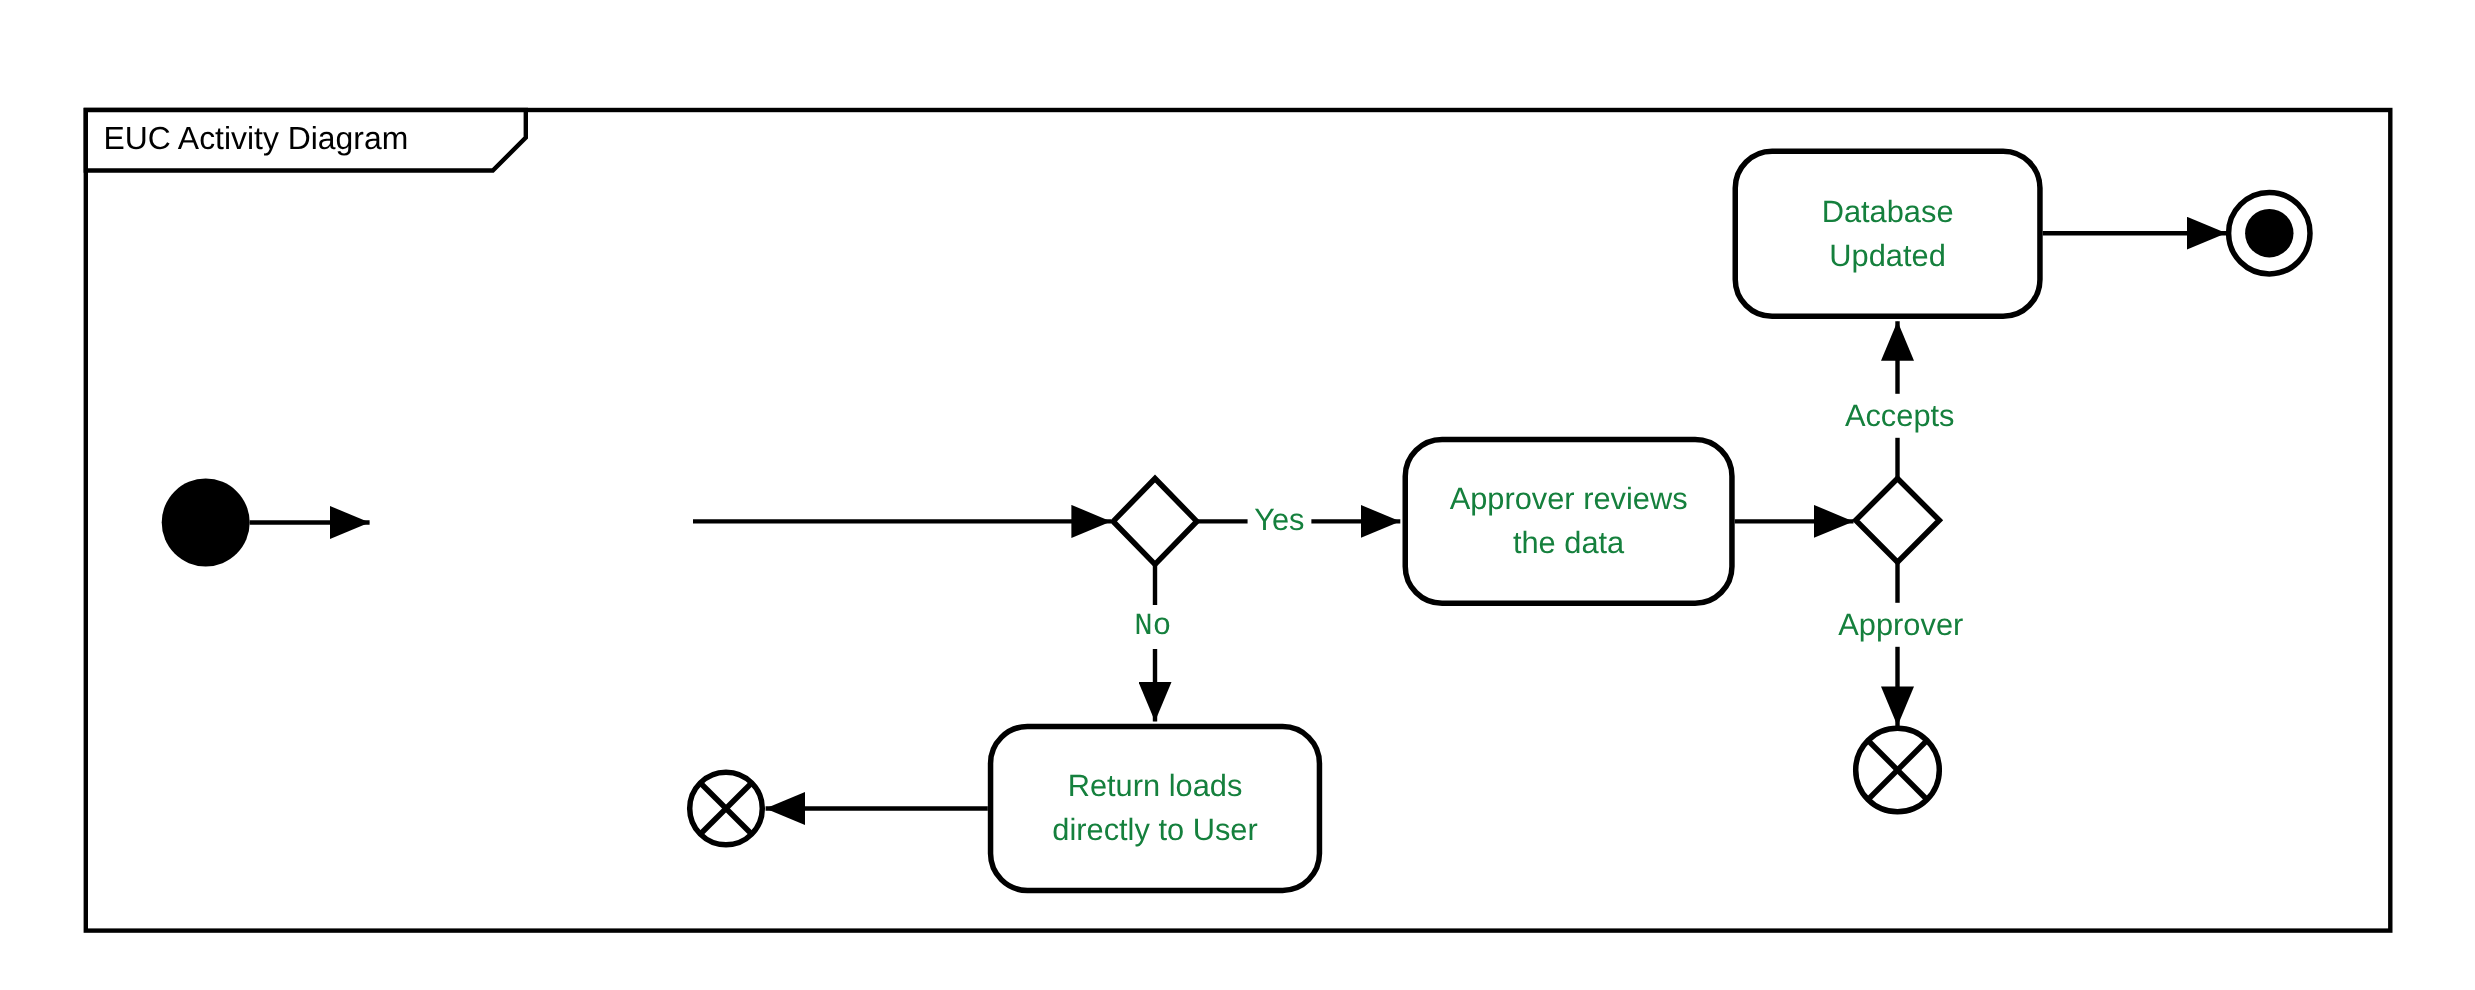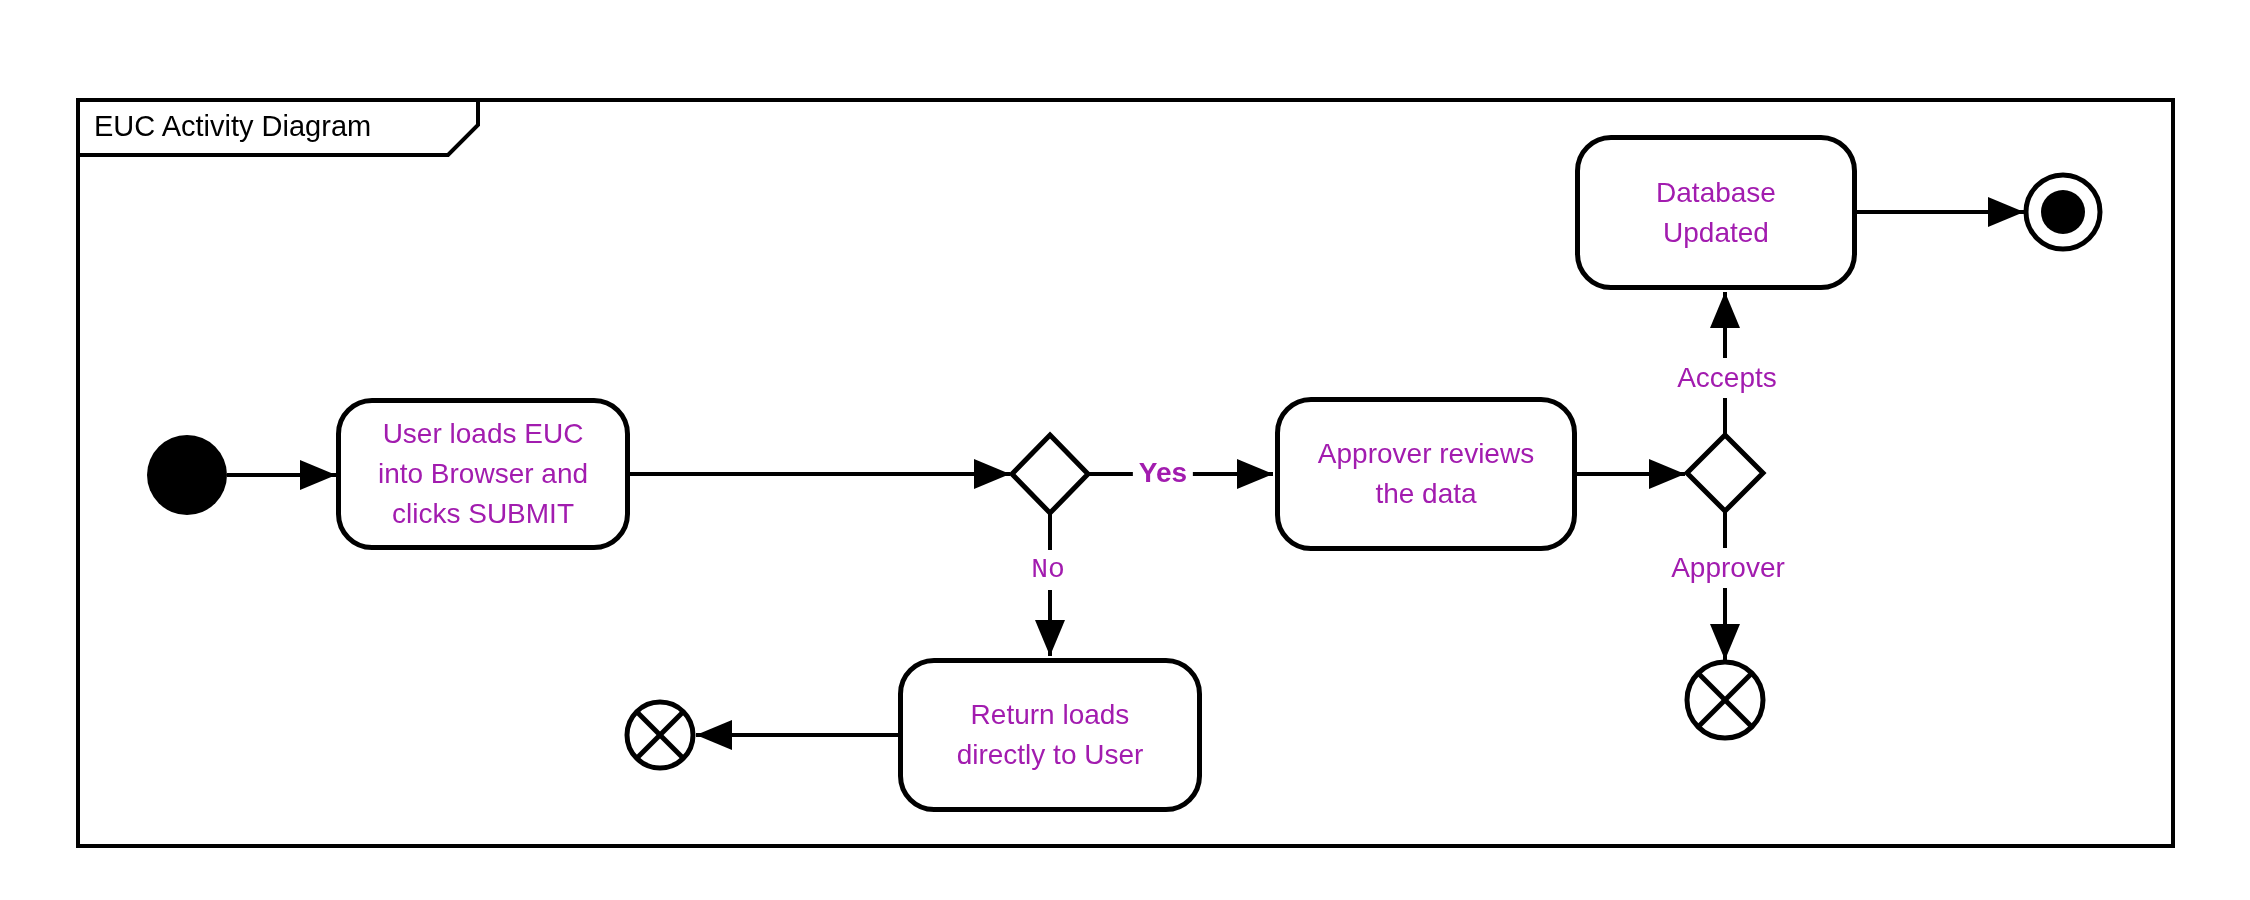--- a/index.html
+++ b/index.html
@@ -39,36 +39,36 @@
     background:#ffffff;
     display:flex;
     align-items:center;
     justify-content:center;
     text-align:center;
   }
   .activity .node-label,
   .edge-label{
     font-size:28px;
     line-height:40px;
-    color:#a21caf;
+    color:#15803d;
     white-space:pre-line;
     text-align:center;
   }
   .edge-label{
     position:absolute;
     transform:translate(-50%,-50%);
     background:#ffffff;
     padding:0 6px;
   }
   .act1{ left:336px; top:373px; width:294px; height:152px; }
   .act2{ left:1275px; top:372px; width:302px; height:154px; }
   .act3{ left:1575px; top:110px; width:282px; height:155px; }
   .act4{ left:898px;  top:633px; width:304px; height:154px; }
   .lbl-dq{ left:780px;  top:446px; }
-  .lbl-yes{ left:1163px; top:448px;font-weight:bold; }
+  .lbl-yes{ left:1163px; top:448px; }
   .lbl-no{ left:1048px; top:545px;font-family:Liberation Mono, monospace; }
   .lbl-accepts{ left:1727px; top:353px; }
   .lbl-rejects{ left:1728px; top:543px; }
 </style>
 </head>
 <body>
 
 <div class="stage">
 
   <svg width="2250" height="900" viewBox="0 0 2250 900">
@@ -110,25 +110,20 @@
 
     <g>
       <circle cx="1725" cy="675" r="38" fill="#ffffff" stroke="#000" stroke-width="5"></circle>
       <line x1="1698" y1="648" x2="1752" y2="702" stroke="#000" stroke-width="5"></line>
       <line x1="1698" y1="702" x2="1752" y2="648" stroke="#000" stroke-width="5"></line>
     </g>
   </svg>
 
   <div class="frame-title">EUC Activity Diagram</div>
 
-  <div class="activity act1">
-    <div class="node-label">User loads EUC
-into Browser and
-clicks SUBMIT</div>
-  </div>
   <div class="activity act2">
     <div class="node-label">Approver reviews
 the data</div>
   </div>
   <div class="activity act3">
     <div class="node-label">Database
 Updated</div>
   </div>
   <div class="activity act4">
     <div class="node-label">Return loads

